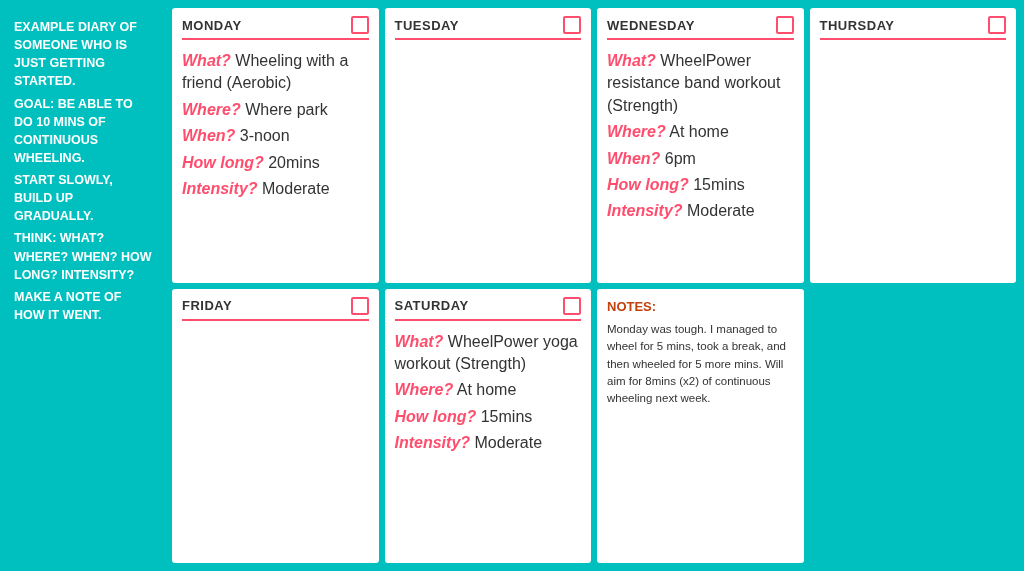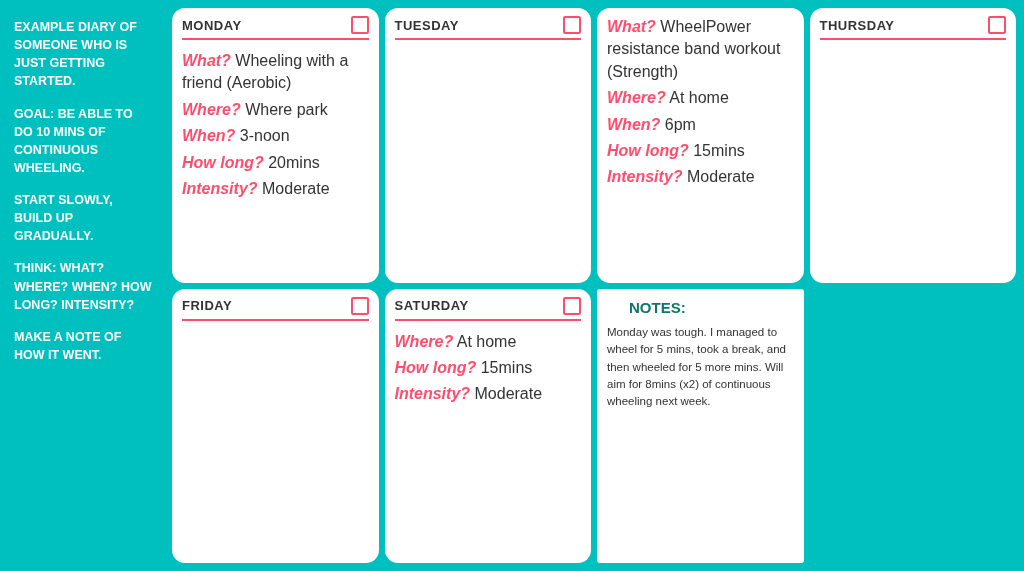--- a/index.html
+++ b/index.html
@@ -17,39 +17,39 @@
       width: 168px;
       min-width: 168px;
       padding: 18px 14px;
       color: white;
       font-weight: bold;
       font-size: 12.5px;
       line-height: 1.4;
       text-transform: uppercase;
       display: flex;
       flex-direction: column;
-      gap: 14px;
+      gap: 4px;
     }
     .sidebar-section {
       font-size: 12.5px;
       font-weight: 900;
       line-height: 1.45;
     }
     .main-grid {
       flex: 1;
       display: grid;
       grid-template-columns: repeat(4, 1fr);
       grid-template-rows: 1fr 1fr;
       gap: 6px;
       padding: 8px 8px 8px 4px;
       background: #00BFBF;
     }
     .day-card {
       background: white;
-      border-radius: 13px;
+      border-radius: 3px;
       padding: 8px 10px;
       display: flex;
       flex-direction: column;
       gap: 4px;
       min-width: 0;
     }
     .day-header {
       display: flex;
       justify-content: space-between;
       align-items: center;
@@ -85,26 +85,25 @@
     }
     .notes-card {
       background: white;
       border-radius: 3px;
       padding: 8px 10px;
       font-size: 11.5px;
       line-height: 1.5;
       color: #333;
     }
     .notes-title {
-      color: #0f766e;
+      color: #c2410c;
       font-weight: 900;
-      font-size: 15px;
+      font-size: 13px;
       text-transform: uppercase;
       margin-bottom: 5px;
-      margin-left: 22px;
     }
   </style>
 </head>
 <body>
 
 <div class="sidebar">
   <div class="sidebar-section">EXAMPLE DIARY OF SOMEONE WHO IS JUST GETTING STARTED.</div>
   <div class="sidebar-section">GOAL: BE ABLE TO DO 10 MINS OF CONTINUOUS WHEELING.</div>
   <div class="sidebar-section">START SLOWLY, BUILD UP GRADUALLY.</div>
   <div class="sidebar-section">THINK: WHAT? WHERE? WHEN? HOW LONG? INTENSITY?</div>
@@ -141,20 +140,24 @@
   </div>
 
   <div class="day-card">
     <div class="day-header">
       <span class="day-title">TUESDAY</span>
       <div class="day-checkbox"></div>
     </div>
   </div>
 
   <div class="day-card">
+    <div class="day-header">
+      <span class="day-title">WEDNESDAY</span>
+      <div class="day-checkbox"></div>
+    </div>
     <div class="entry-row">
       <span class="entry-label">What?</span>
       <span class="entry-value">WheelPower resistance band workout (Strength)</span>
     </div>
     <div class="entry-row">
       <span class="entry-label">Where?</span>
       <span class="entry-value">At home</span>
     </div>
     <div class="entry-row">
       <span class="entry-label">When?</span>
@@ -181,20 +184,24 @@
     <div class="day-header">
       <span class="day-title">FRIDAY</span>
       <div class="day-checkbox"></div>
     </div>
   </div>
 
   <div class="day-card">
     <div class="day-header">
       <span class="day-title">SATURDAY</span>
       <div class="day-checkbox"></div>
+    </div>
+    <div class="entry-row">
+      <span class="entry-label">What?</span>
+      <span class="entry-value">WheelPower yoga workout (Strength)</span>
     </div>
     <div class="entry-row">
       <span class="entry-label">Where?</span>
       <span class="entry-value">At home</span>
     </div>
     <div class="entry-row">
       <span class="entry-label">How long?</span>
       <span class="entry-value">15mins</span>
     </div>
     <div class="entry-row">

